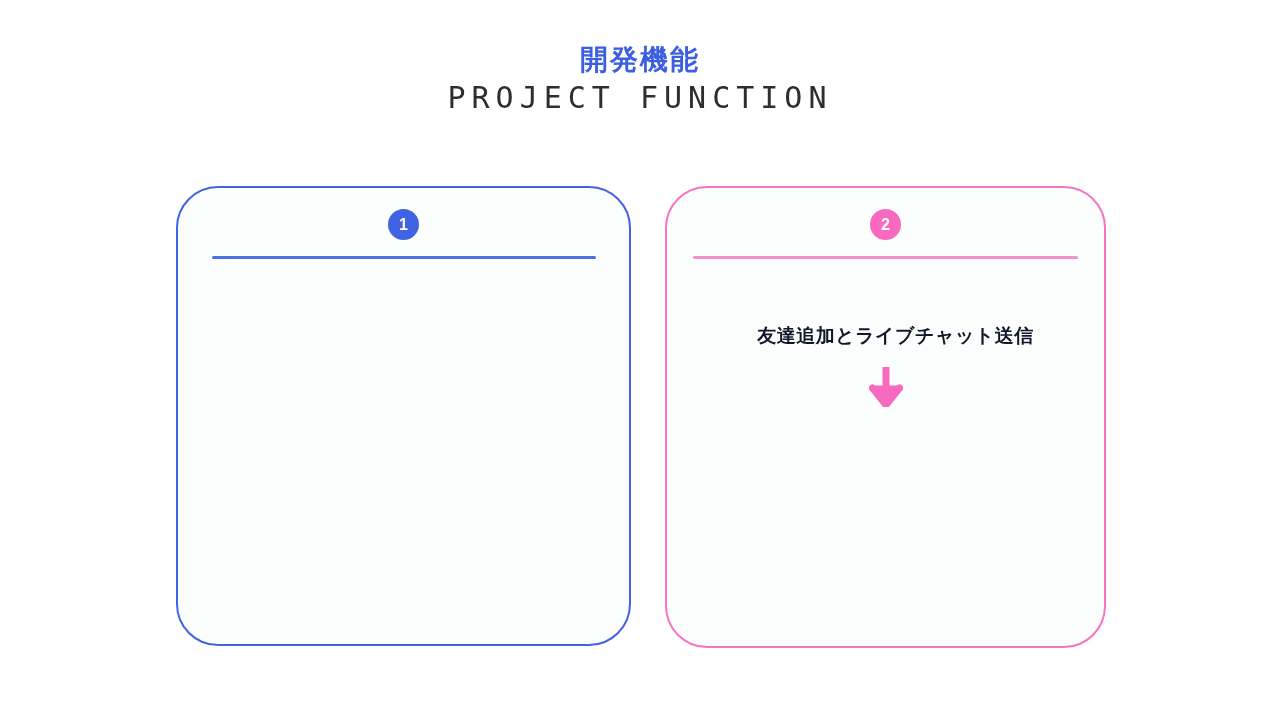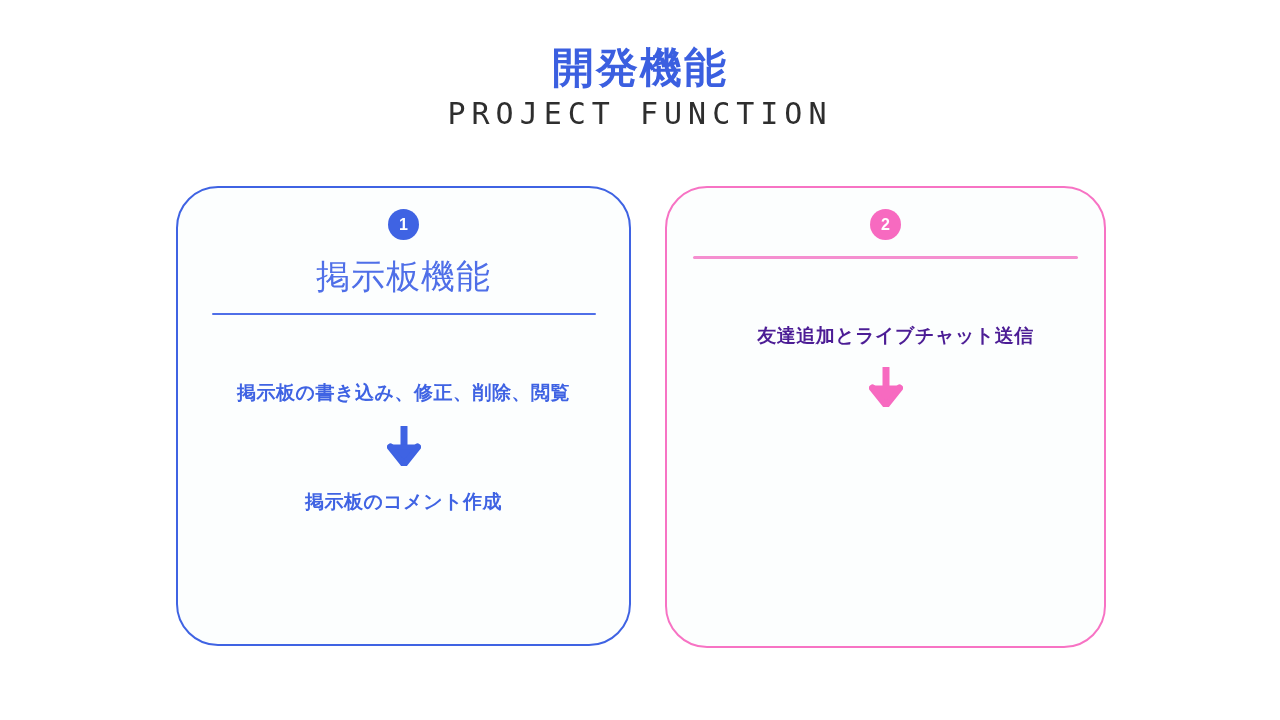--- a/index.html
+++ b/index.html
@@ -17,21 +17,21 @@
 
   
   .header {
     position: absolute;
     top: 44px;
     left: 0;
     width: 1280px;
     text-align: center;
   }
   .title-ja {
-    font-size: 42px;
+    font-size: 28px;
     font-weight: bold;
     color: #3b5fe0;
     letter-spacing: 2px;
     line-height: 1.12;
     margin: 0;
   }
   .title-en {
     margin: 6px 0 16px 0;
     font-family: "DejaVu Sans Mono", "Liberation Mono", monospace;
     font-size: 30px;
@@ -117,21 +117,21 @@
   }
 
   .step-text {
     font-size: 19px;
     font-weight: bold;
     line-height: 1.3;
     letter-spacing: 0.5px;
     text-align: center;
   }
   .step-text-blue { color: #3f63e3; }
-  .step-text-pink { color: #4c1d95; margin-left: 20px; }
+  .step-text-pink { color: #0f172a; margin-left: 20px; }
 
   .step-1 { margin-top: 66px; }
   .step-1-pink { margin-top: 65px; }
 
   .arrow {
     margin-top: 20px;
     display: block;
   }
   .arrow-pink { margin-top: 19px; }
 
@@ -143,32 +143,21 @@
 
 <div class="header">
   <div class="title-ja">開発機能</div>
   <div class="title-en">PROJECT FUNCTION</div>
 </div>
 
 <div class="cards">
 
   <div class="card card-blue">
     <div class="badge badge-blue">1</div>
-    <div class="card-title card-title-blue">掲示板機能</div>
     <div class="divider divider-blue"></div>
-    <div class="card-body">
-      <div class="step-text step-text-blue step-1">掲示板の書き込み、修正、削除、閲覧</div>
-      <span class="arrow">
-        <svg width="34" height="40" viewBox="0 0 34 40" aria-hidden="true">
-          <path d="M17 1 L17 27 M17 38 L3.5 21 M17 38 L30.5 21 Z" fill="none" stroke="#3f63e3" stroke-width="7" stroke-linecap="round" stroke-linejoin="round"></path>
-          <path d="M17 38 L3.5 21 L30.5 21 Z" fill="#3f63e3" stroke="#3f63e3" stroke-width="5" stroke-linejoin="round"></path>
-        </svg>
-      </span>
-      <div class="step-text step-text-blue step-2">掲示板のコメント作成</div>
-    </div>
   </div>
 
   <div class="card card-pink">
     <div class="badge badge-pink">2</div>
     <div class="divider divider-pink"></div>
     <div class="card-body">
       <div class="step-text step-text-pink step-1-pink">友達追加とライブチャット送信</div>
       <span class="arrow arrow-pink">
         <svg width="34" height="40" viewBox="0 0 34 40" aria-hidden="true">
           <path d="M17 1 L17 27 M17 38 L3.5 21 M17 38 L30.5 21 Z" fill="none" stroke="#f76ac0" stroke-width="7" stroke-linecap="round" stroke-linejoin="round"></path>

